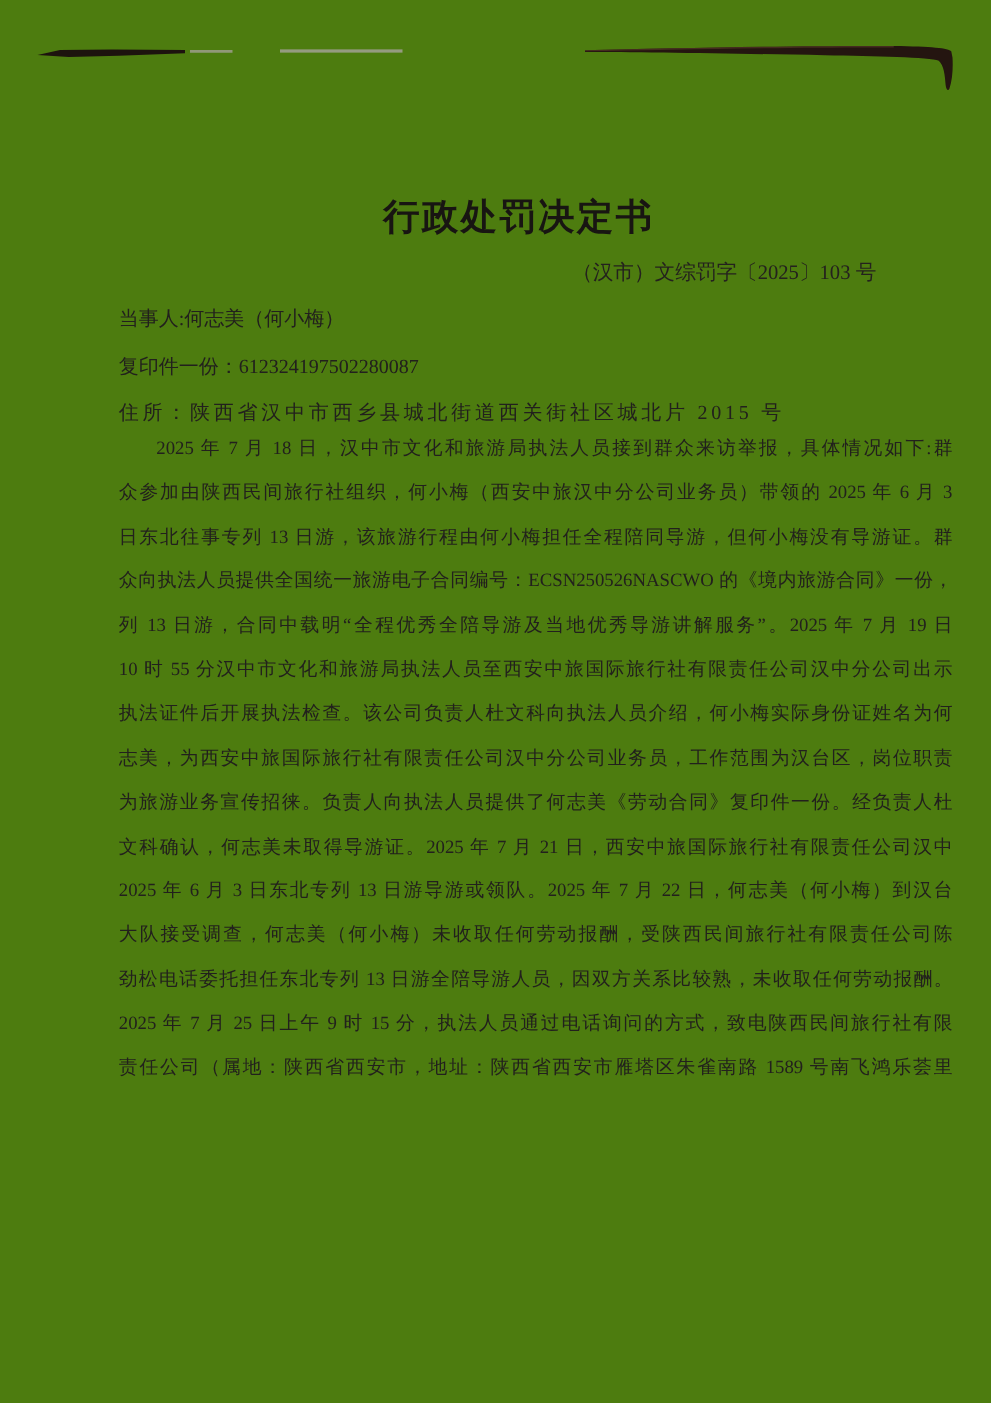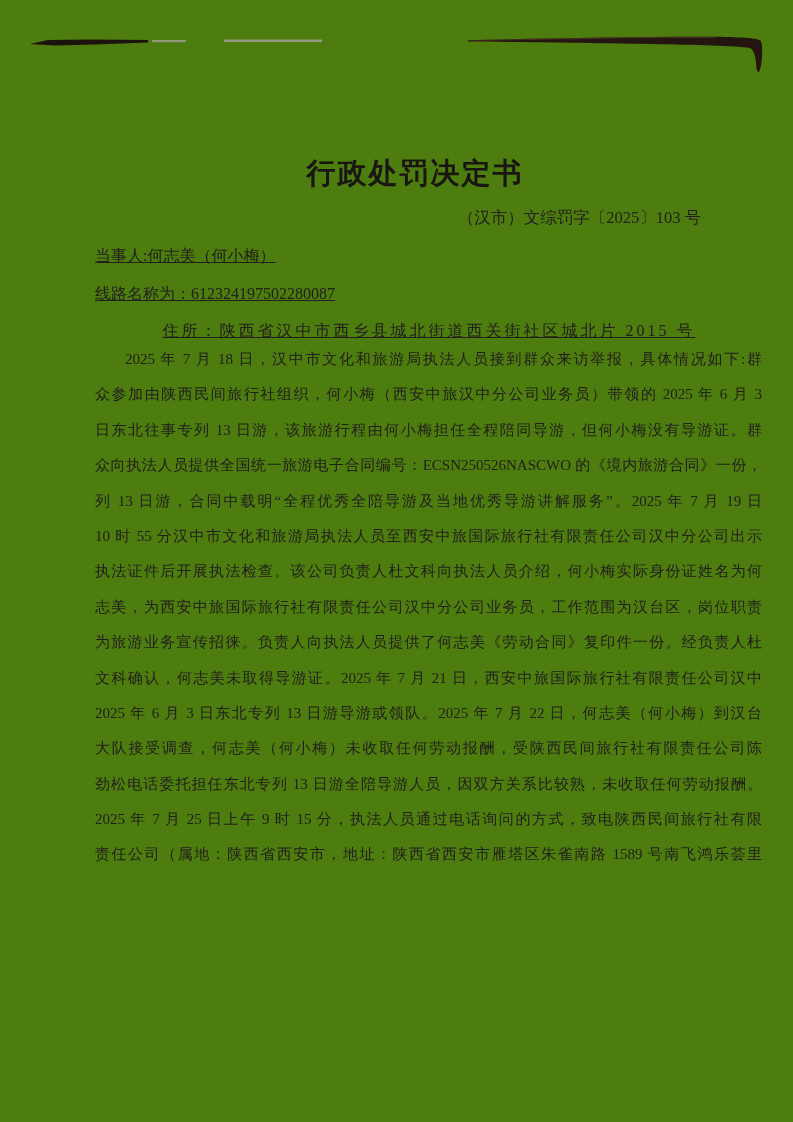--- a/index.html
+++ b/index.html
@@ -23,22 +23,22 @@
   .doc-number{
     position:absolute;top:206px;right:92px;
     font-size:16.5px;line-height:24px;
     color:#24211e;
   }
   .party{
     position:absolute;top:237px;left:95px;right:30px;
     font-size:16px;line-height:37.6px;
     color:#22201d;
   }
-  .party .pline{white-space:nowrap;text-decoration:underline;}
-  .party .addr{letter-spacing:3px;text-align:center;}
+  .party .pline{white-space:nowrap;}
+  .party .addr{letter-spacing:3px;}
   .body-text{
     position:absolute;top:342px;left:95px;right:31px;
     font-size:15px;line-height:35.4px;
     color:#22201d;
   }
   .bline{
     text-align:justify;
     text-align-last:justify;
     height:35.4px;overflow:hidden;
     word-break:break-all;
@@ -68,21 +68,21 @@
          C590,42.8 510,41.8 468,41.6 Z" fill="#241510"></path>
     <path d="M468,40.2 C540,38.6 640,36.4 715,36.8 L715,38 C640,37.6 540,39.8 468,41 Z" fill="#5a3a2a" opacity="0.6"></path>
   </svg>
 
   <div class="doc-title">行政处罚决定书</div>
 
   <div class="doc-number">（汉市）文综罚字〔2025〕103 号</div>
 
   <div class="party">
     <div class="pline">当事人:何志美（何小梅）</div>
-    <div class="pline">线路名称为：612324197502280087</div>
+    <div class="pline">复印件一份：612324197502280087</div>
     <div class="pline addr">住所：陕西省汉中市西乡县城北街道西关街社区城北片 2015 号</div>
   </div>
 
   <div class="body-text">
     <div class="bline first">2025 年 7 月 18 日，汉中市文化和旅游局执法人员接到群众来访举报，具体情况如下:群</div>
     <div class="bline">众参加由陕西民间旅行社组织，何小梅（西安中旅汉中分公司业务员）带领的 2025 年 6 月 3</div>
     <div class="bline">日东北往事专列 13 日游，该旅游行程由何小梅担任全程陪同导游，但何小梅没有导游证。群</div>
     <div class="bline">众向执法人员提供全国统一旅游电子合同编号：ECSN250526NASCWO 的《境内旅游合同》一份，</div>
     <div class="bline">列 13 日游，合同中载明“全程优秀全陪导游及当地优秀导游讲解服务”。2025 年 7 月 19 日</div>
     <div class="bline">10 时 55 分汉中市文化和旅游局执法人员至西安中旅国际旅行社有限责任公司汉中分公司出示</div>

